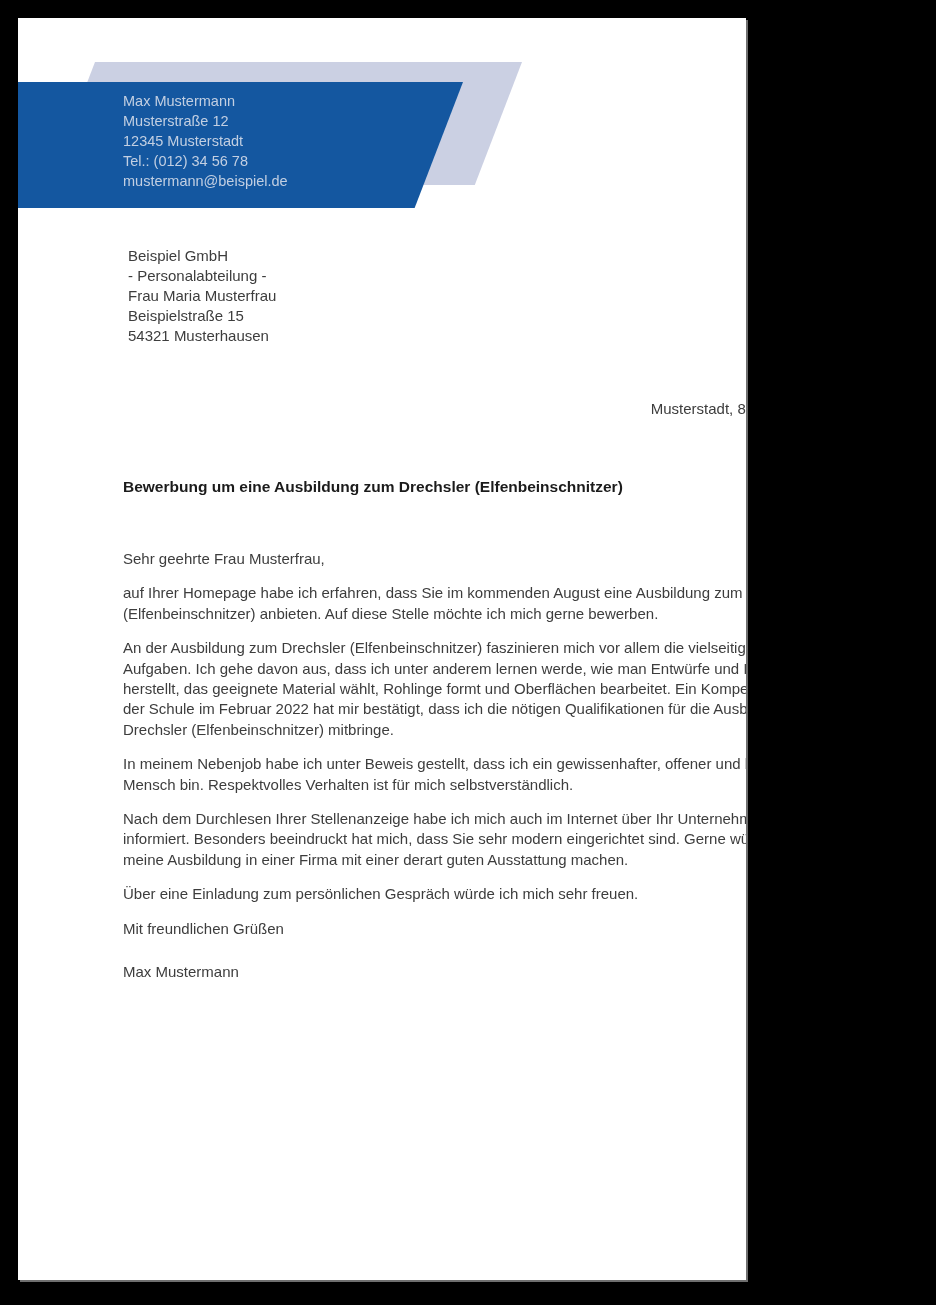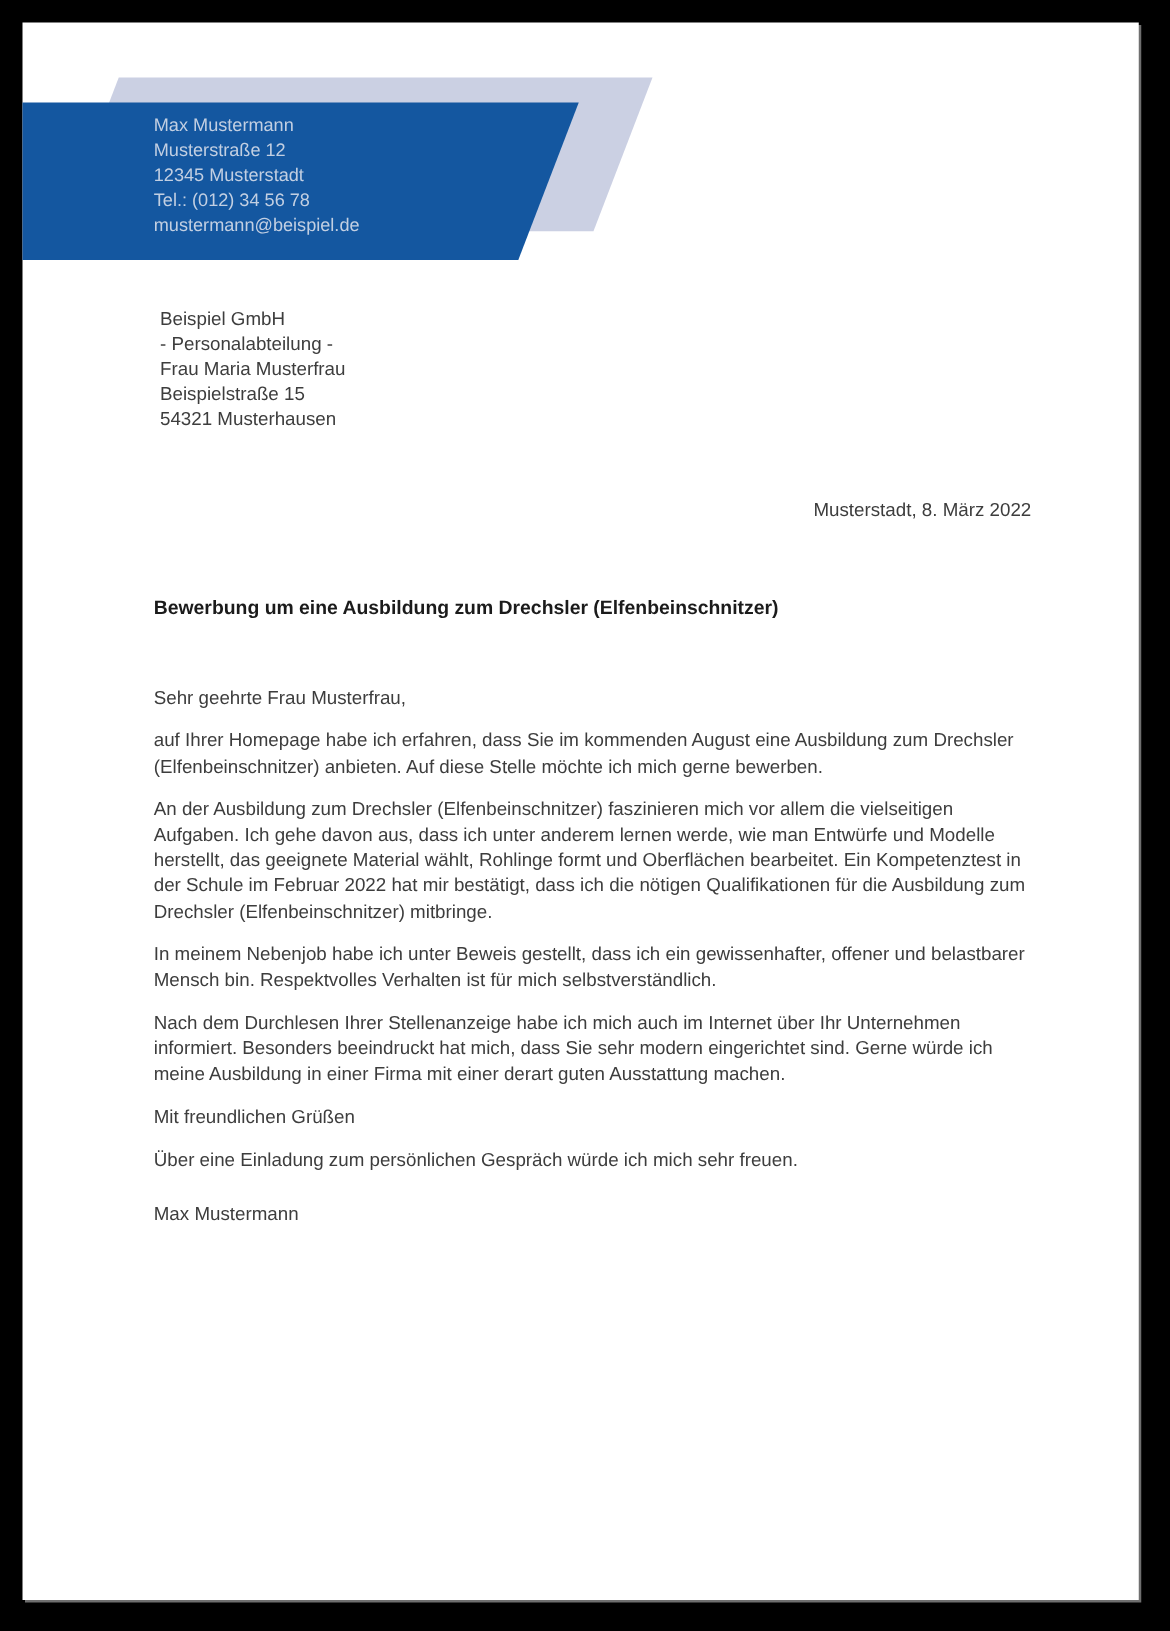--- a/index.html
+++ b/index.html
@@ -12,21 +12,21 @@
     --surround:#000000;
   }
   *{box-sizing:border-box;}
   html,body{margin:0;padding:0;}
   body{
     width:936px;height:1305px;position:relative;
     background:var(--surround);
     font-family:"Liberation Sans","DejaVu Sans",sans-serif;
   }
   .paper{
-    position:absolute;left:18px;top:18px;width:893px;height:1262px;
+    position:absolute;left:18px;top:18px;width:728px;height:1262px;
     background:var(--paper);overflow:hidden;
     box-shadow:2px 2px 0 rgba(130,130,130,.85);
   }
   .shape{position:absolute;transform-origin:0 0;transform:skewX(-21deg);}
   .shape.gray{left:77px;top:44px;width:427px;height:123px;background:var(--accent-gray);}
   .shape.blue{left:-80px;top:64px;width:525px;height:126px;background:var(--banner-blue);}
   .sender{
     position:absolute;left:105px;top:73px;
     color:var(--banner-text);font-size:14.5px;line-height:20px;font-weight:400;
   }
@@ -76,18 +76,18 @@
   <div class="dateline">Musterstadt, 8. März 2022</div>
 
   <div class="subject">Bewerbung um eine Ausbildung zum Drechsler (Elfenbeinschnitzer)</div>
 
   <div class="bodytext">
     <p>Sehr geehrte Frau Musterfrau,</p>
     <p>auf Ihrer Homepage habe ich erfahren, dass Sie im kommenden August eine Ausbildung zum Drechsler (Elfenbeinschnitzer) anbieten. Auf diese Stelle möchte ich mich gerne bewerben.</p>
     <p>An der Ausbildung zum Drechsler (Elfenbeinschnitzer) faszinieren mich vor allem die vielseitigen Aufgaben. Ich gehe davon aus, dass ich unter anderem lernen werde, wie man Entwürfe und Modelle herstellt, das geeignete Material wählt, Rohlinge formt und Oberflächen bearbeitet. Ein Kompetenztest in der Schule im Februar 2022 hat mir bestätigt, dass ich die nötigen Qualifikationen für die Ausbildung zum Drechsler (Elfenbeinschnitzer) mitbringe.</p>
     <p>In meinem Nebenjob habe ich unter Beweis gestellt, dass ich ein gewissenhafter, offener und belastbarer Mensch bin. Respektvolles Verhalten ist für mich selbstverständlich.</p>
     <p>Nach dem Durchlesen Ihrer Stellenanzeige habe ich mich auch im Internet über Ihr Unternehmen informiert. Besonders beeindruckt hat mich, dass Sie sehr modern eingerichtet sind. Gerne würde ich meine Ausbildung in einer Firma mit einer derart guten Ausstattung machen.</p>
+    <p>Über eine Einladung zum persönlichen Gespräch würde ich mich sehr freuen.</p>
     <p>Mit freundlichen Grüßen</p>
-    <p>Über eine Einladung zum persönlichen Gespräch würde ich mich sehr freuen.</p>
     <p class="signature">Max Mustermann</p>
   </div>
 
 </div>
 
 </body></html>

